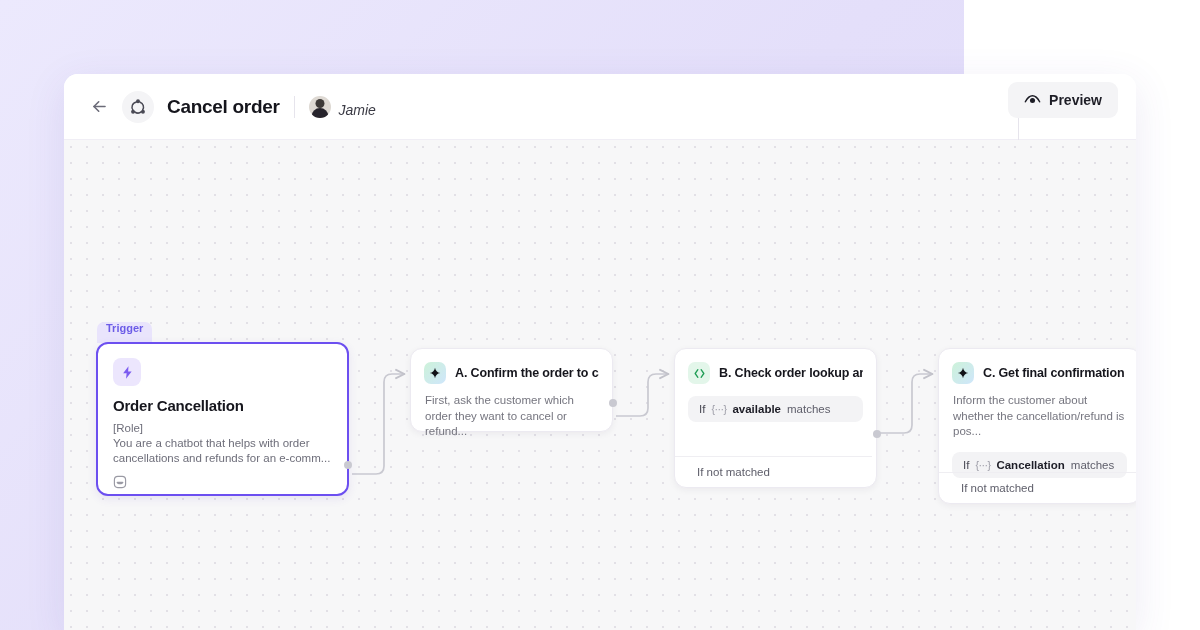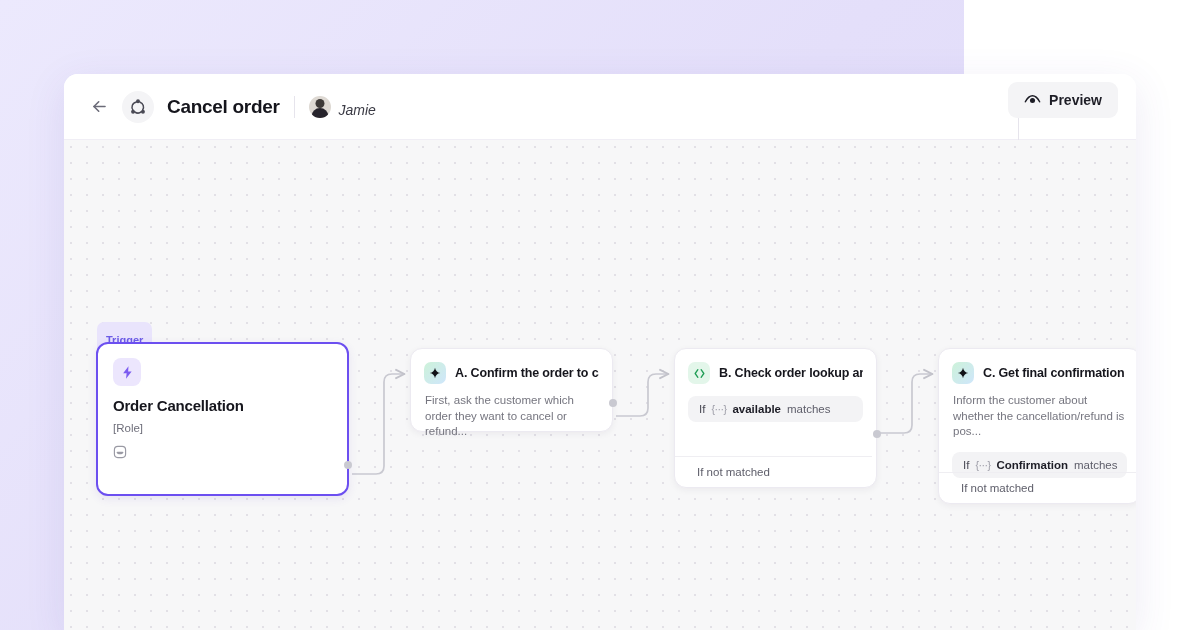--- a/index.html
+++ b/index.html
@@ -215,21 +215,21 @@
 
   
   .trigger-badge {
     position: absolute;
     left: 33px;
     top: 182px;
     background: #e9e4fc;
     color: #6c5ce7;
     font-size: 11px;
     font-weight: bold;
-    padding: 12px 9px 9px 9px;
+    padding: 0 9px 9px 9px;
     border-radius: 7px 7px 0 0;
   }
 
   .node-trigger {
     left: 32px;
     top: 202px;
     width: 253px;
     height: 154px;
     border: 2px solid #6c4ff0;
     border-radius: 12px;
@@ -441,20 +441,21 @@
 
       <div class="node node-trigger">
         <div class="bolt-box">
           <svg width="15" height="15" viewBox="0 0 24 24">
             <path d="M13.6 2 L5 13.2 H10.6 L9.6 22 L18.6 10.4 H13 Z" fill="#7c5cf0"></path>
           </svg>
         </div>
         <div class="trigger-title">Order Cancellation</div>
         <div class="trigger-body">
           <div>[Role]</div>
+          <div>You are a chatbot that helps with order cancellations and refunds for an e-comm...</div>
         </div>
         <div class="trigger-foot">
           <svg width="14" height="14" viewBox="0 0 24 24">
             <rect x="2.4" y="2.4" width="19.2" height="19.2" rx="6" fill="none" stroke="#9a9aa4" stroke-width="2"></rect>
             <path d="M7.6 11.4 h8.8 a1 1 0 0 1 1 1 v0 a3.4 3.4 0 0 1 -3.4 3.4 h-4 a3.4 3.4 0 0 1 -3.4 -3.4 v0 a1 1 0 0 1 1 -1 z" fill="#9a9aa4"></path>
           </svg>
         </div>
         <div class="port" style="right:-5px; bottom:25px;"></div>
       </div>
 
@@ -497,21 +498,21 @@
             <svg width="12" height="12" viewBox="0 0 24 24">
               <path d="M12 1.5 C13 7.5 16.5 11 22.5 12 C16.5 13 13 16.5 12 22.5 C11 16.5 7.5 13 1.5 12 C7.5 11 11 7.5 12 1.5 Z" fill="#111118"></path>
             </svg>
           </span>
           <span class="node-title">C. Get final confirmation fo...</span>
         </div>
         <div class="node-desc">Inform the customer about whether the cancellation/refund is pos...</div>
         <div class="cond-chip">
           <span>If</span>
           <span class="braces">{···}</span>
-          <span class="varname">Confirmation</span>
+          <span class="varname">Cancellation</span>
           <span class="matches">matches</span>
         </div>
         <div class="node-footer">If not matched</div>
       </div>
 
     </div>
   </div>
 </div>
 
 </body></html>

